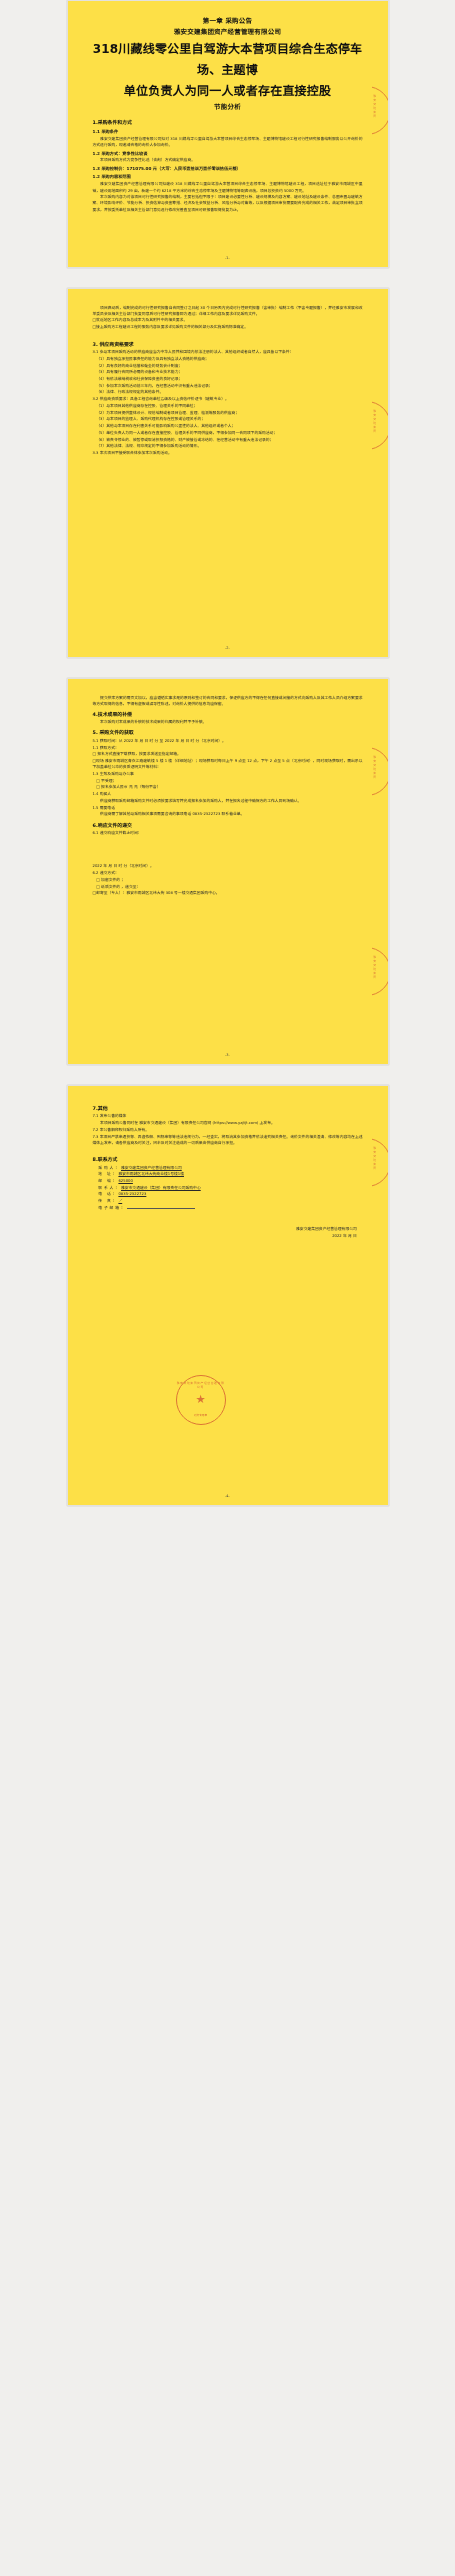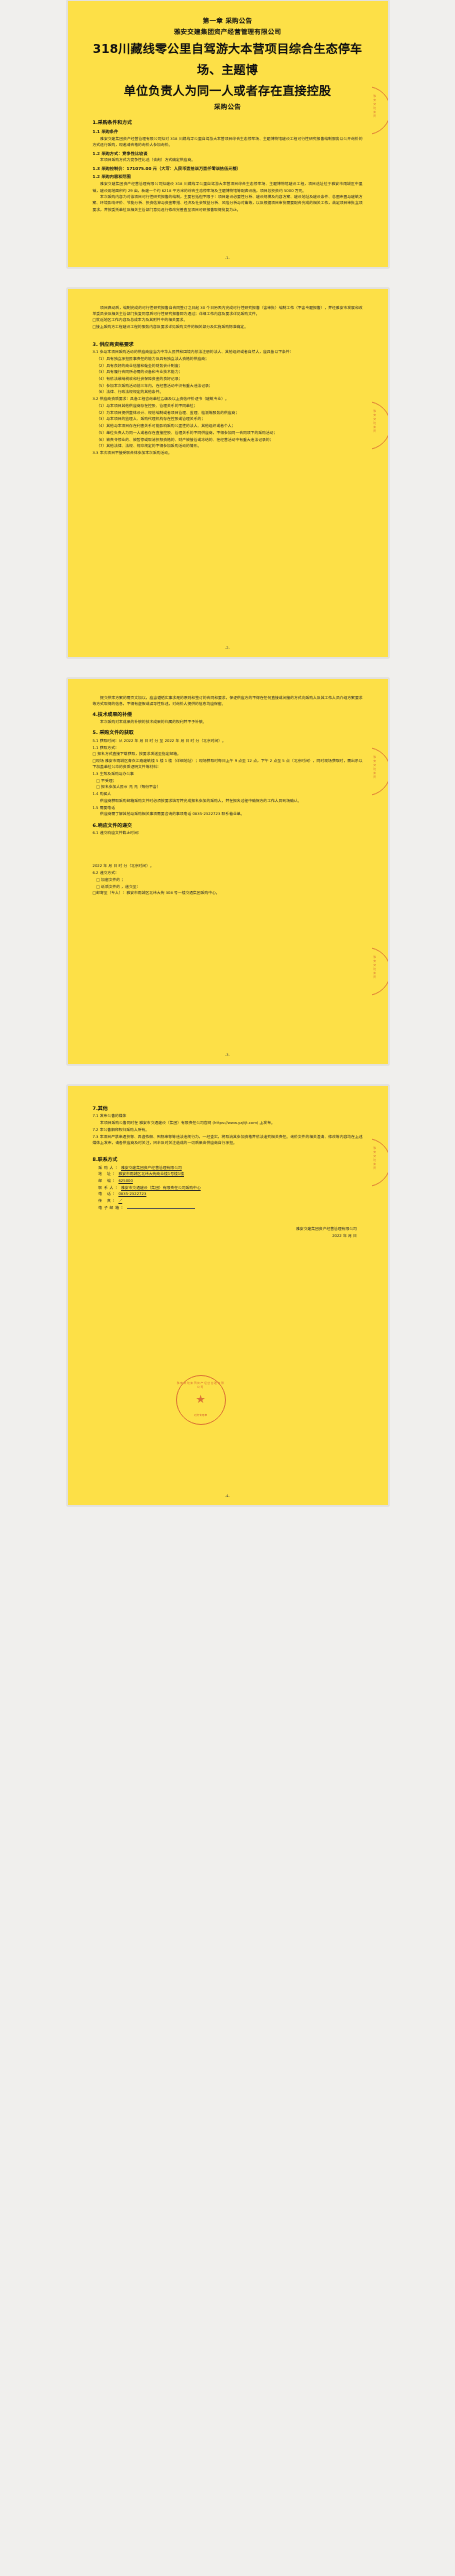--- a/index.html
+++ b/index.html
@@ -170,21 +170,21 @@
 <body>
 
 <div class="doc">
 
   <div class="page page-1">
     <div class="doc-title">
       <div>第一章  采购公告</div>
       <div>雅安交建集团资产经营管理有限公司</div>
       <div class="line-big">318川藏线零公里自驾游大本营项目综合生态停车场、主题博</div>
       <div class="line-big">单位负责人为同一人或者存在直接控股</div>
-      <div>采购公告</div>
+      <div>节能分析</div>
     </div>
 
     <div class="gap-sm"></div>
 
     <div class="sec-h">1.采购条件和方式</div>
     <div class="sub-h">1.1 采购条件</div>
     <p class="t">雅安交建集团资产经营管理有限公司拟对 318 川藏线零公里自驾游大本营项目综合生态停车场、主题博物馆建设工程可行性研究报告编制服务以公开询价的方式进行采购，现邀请合格的询价人参加询价。</p>
 
     <div class="sub-h">1.2 采购方式：竞争性比较谈</div>
     <p class="t">本项目采购方式为竞争性比选（谈判）方式确定供应商。</p>

